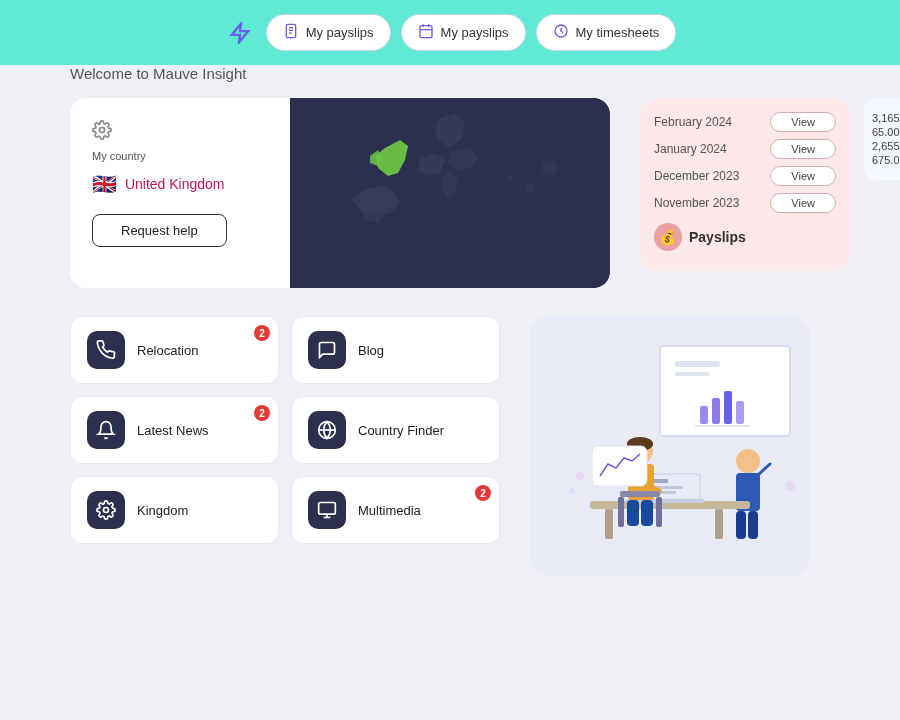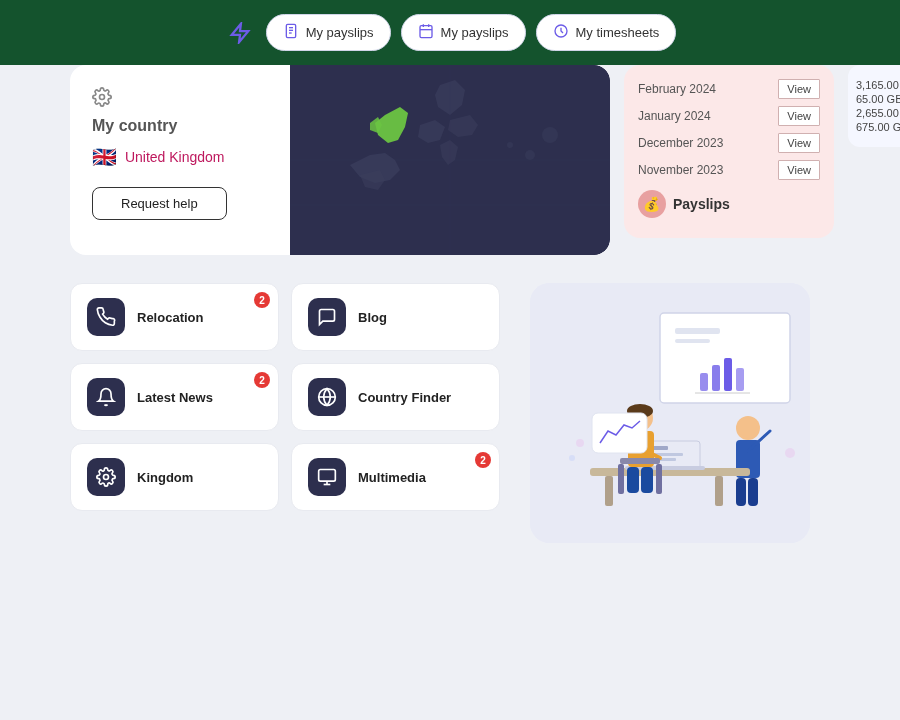--- a/index.html
+++ b/index.html
@@ -12,21 +12,21 @@
       position: relative;
     }
 
     
     .top-nav {
       display: flex;
       justify-content: center;
       align-items: center;
       gap: 10px;
       padding: 14px 0;
-      background: #14532d;
+      background: #5eead4;
     }
     .nav-bolt {
       width: 32px;
       height: 32px;
       display: flex;
       align-items: center;
       justify-content: center;
       color: #6c63ff;
       font-size: 20px;
     }
@@ -76,24 +76,24 @@
     }
     .country-card-content {
       position: relative;
       z-index: 2;
     }
     .gear-icon-wrap {
       margin-bottom: 6px;
     }
     .gear-icon-wrap svg { width: 20px; height: 20px; color: #888; }
     .my-country-label {
-      font-size: 16px;
+      font-size: 11px;
       color: #555;
       margin-bottom: 10px;
-      font-weight: 700;
+      font-weight: 400;
     }
     .country-flag-row {
       display: flex;
       align-items: center;
       gap: 8px;
       margin-bottom: 18px;
     }
     .flag-emoji { font-size: 20px; }
     .country-name { font-size: 14px; font-weight: 400; color: #be185d; }
     .request-help-btn {
@@ -125,34 +125,35 @@
       position: relative;
     }
 
     
     .payslips-card {
       background: #fce8e8;
       border-radius: 16px;
       padding: 14px 14px 10px 14px;
       width: 210px;
       flex-shrink: 0;
+      margin-left: 16px;
     }
     .payslip-row {
       display: flex;
       justify-content: space-between;
       align-items: center;
       margin-bottom: 7px;
       font-size: 12px;
       color: #555;
     }
     .payslip-row .view-btn {
       border: 1px solid #d0b0b0;
-      border-radius: 1px;
+      border-radius: 10px;
       background: white;
-      padding: 3px 8px;
+      padding: 3px 20px;
       font-size: 11px;
       cursor: pointer;
       color: #444;
     }
     .payslips-label-row {
       display: flex;
       align-items: center;
       gap: 7px;
       margin-top: 10px;
       margin-bottom: 10px;
@@ -222,21 +223,21 @@
       width: 38px; height: 38px;
       background: #2d2f4e;
       border-radius: 10px;
       display: flex; align-items: center; justify-content: center;
       flex-shrink: 0;
       font-size: 18px;
       color: white;
     }
     .link-label {
       font-size: 13px;
-      font-weight: 700;
+      font-weight: 400;
       color: #222;
     }
     .badge {
       position: absolute;
       top: 8px;
       right: 8px;
       background: #e53935;
       color: white;
       font-size: 10px;
       font-weight: 700;
@@ -314,20 +315,21 @@
       <svg viewBox="0 0 24 24" width="16" height="16" fill="none" stroke="#6c5ce7" stroke-width="2">
         <circle cx="12" cy="12" r="9"></circle>
           <polyline points="12 7 12 12 15 15"></polyline>
       </svg>
     </span>
     <span>My timesheets</span>
   </button>
 </div>
 
 <div class="main">
+  <div class="page-title">Welcome to Mauve Insight</div>
 
   <div class="cards-row">
 
     <div class="country-card">
       <div class="country-card-content">
         <div class="gear-icon-wrap">
           <svg viewBox="0 0 24 24" width="20" height="20" fill="none" stroke="#888" stroke-width="2">
             <circle cx="12" cy="12" r="3"></circle>
               <path d="M19.4 15a1.65 1.65 0 0 0 .33 1.82l.06.06a2 2 0 0 1-2.83 2.83l-.06-.06a1.65 1.65 0 0 0-1.82-.33 1.65 1.65 0 0 0-1 1.51V21a2 2 0 0 1-4 0v-.09A1.65 1.65 0 0 0 9 19.4a1.65 1.65 0 0 0-1.82.33l-.06.06a2 2 0 0 1-2.83-2.83l.06-.06A1.65 1.65 0 0 0 4.68 15a1.65 1.65 0 0 0-1.51-1H3a2 2 0 0 1 0-4h.09A1.65 1.65 0 0 0 4.6 9a1.65 1.65 0 0 0-.33-1.82l-.06-.06a2 2 0 0 1 2.83-2.83l.06.06A1.65 1.65 0 0 0 9 4.68a1.65 1.65 0 0 0 1-1.51V3a2 2 0 0 1 4 0v.09a1.65 1.65 0 0 0 1 1.51 1.65 1.65 0 0 0 1.82-.33l.06-.06a2 2 0 0 1 2.83 2.83l-.06.06A1.65 1.65 0 0 0 19.4 9a1.65 1.65 0 0 0 1.51 1H21a2 2 0 0 1 0 4h-.09a1.65 1.65 0 0 0-1.51 1z"></path>
           </svg>

